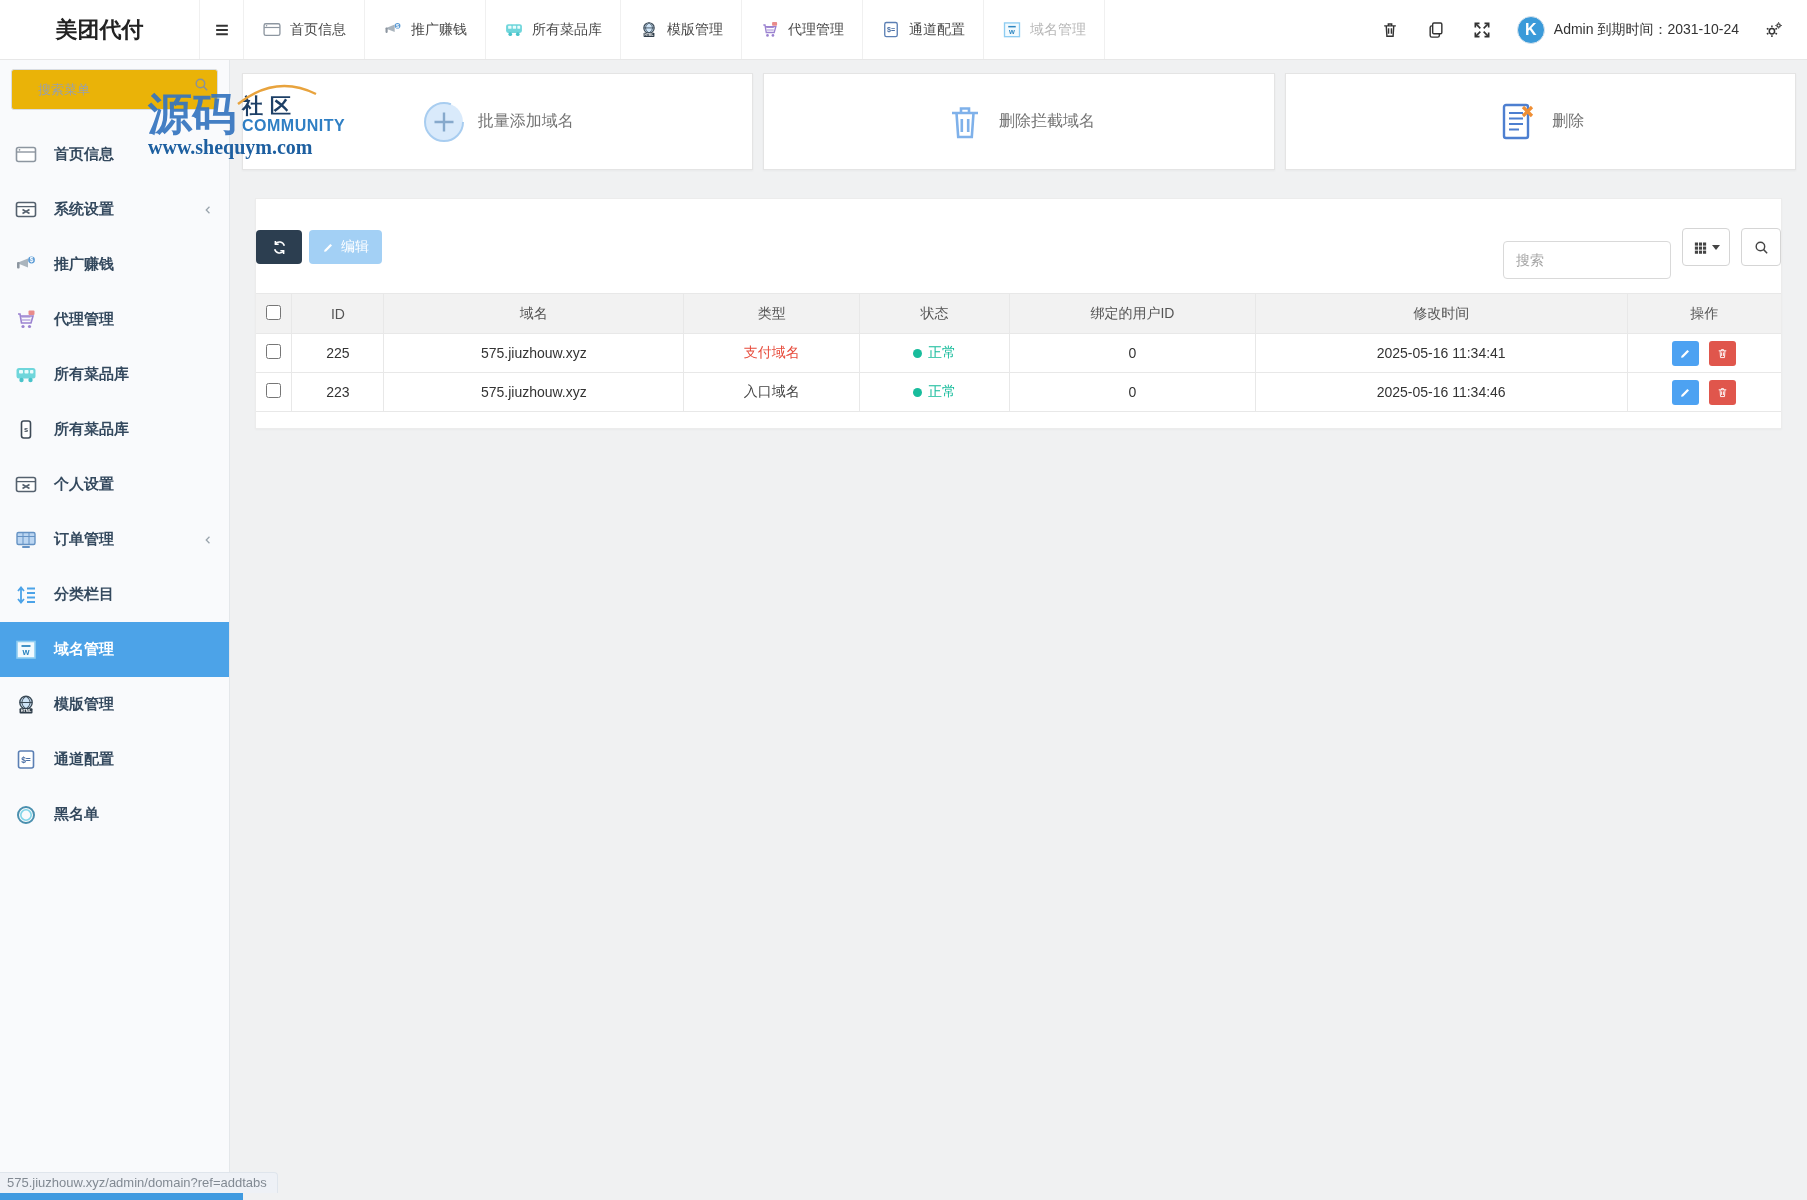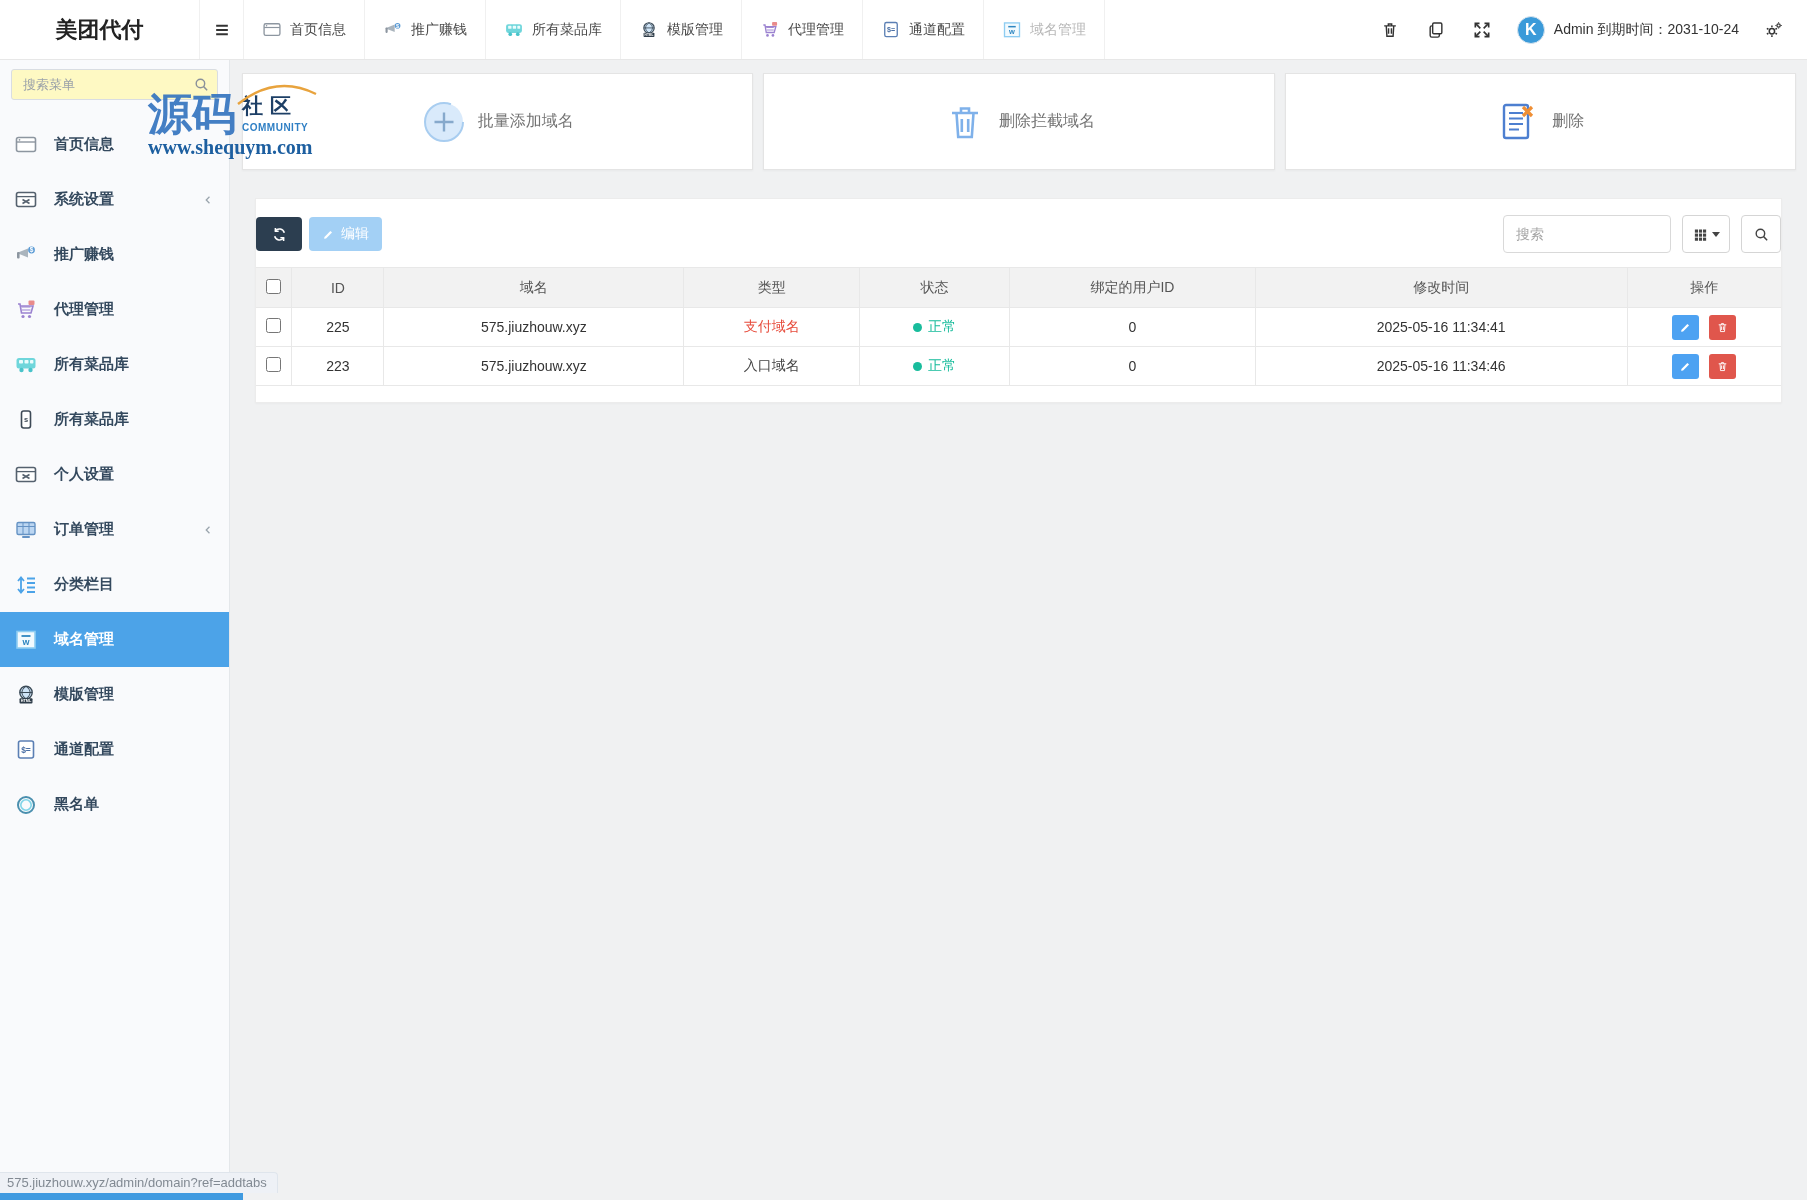--- a/index.html
+++ b/index.html
@@ -24,22 +24,22 @@
   .admin-chip { display:flex; align-items:center; gap:9px; cursor:pointer; }
   .avatar { width:28px; height:28px; border-radius:50%; background:#3a9ad9; color:#fff;
     display:flex; align-items:center; justify-content:center; font-weight:bold; font-size:16px;
     border:1px solid #d8e4ee; }
   .admin-text { font-size:14px; color:#333; }
 
   
   .sidebar { position:absolute; top:60px; left:0; bottom:0; width:230px; background:#f9fafc;
     border-right:1px solid #e4e7ea; z-index:10; }
   .sb-search { position:relative; margin:9px 11px 0 11px; }
-  .sb-search input { width:100%; height:31px; border:1px solid #d9dde2; border-radius:3px;
-    background:#fef9c3; padding:0 30px 0 11px; font-size:13px; color:#333; outline:none; }
+  .sb-search input { width:100%; height:41px; border:1px solid #d9dde2; border-radius:3px;
+    background:#eab308; padding:0 30px 0 26px; font-size:13px; color:#333; outline:none; }
   .sb-search input::placeholder { color:#9aa1a9; }
   .sb-search .mag { position:absolute; right:8px; top:7px; width:17px; height:17px; color:#8a919a; }
   .menu { margin-top:17px; }
   .menu-item { height:55px; display:flex; align-items:center; padding:0 14px 0 13px;
     cursor:pointer; color:#34495e; font-size:15px; font-weight:bold; }
   .menu-item .micon { width:26px; height:24px; margin-right:15px; flex:0 0 auto; }
   .menu-item .chev { margin-left:auto; width:14px; height:14px; color:#9aa4ad; }
   .menu-item.active { background:#4ca3e8; color:#fff; }
 
   
@@ -56,21 +56,21 @@
   .toolbar { display:flex; align-items:center; padding:0 0 14px 0; }
   .btn-refresh { width:46px; height:34px; background:#2c3e50; border:none; border-radius:4px;
     color:#fff; cursor:pointer; display:flex; align-items:center; justify-content:center; }
   .btn-refresh svg { width:17px; height:17px; }
   .btn-edit { height:34px; margin-left:7px; padding:0 13px; background:#a3d0f5; border:none;
     border-radius:4px; color:#fff; font-size:14px; display:flex; align-items:center; gap:6px;
     cursor:not-allowed; }
   .btn-edit svg { width:13px; height:13px; }
   .toolbar-right { margin-left:auto; display:flex; align-items:center; gap:11px; }
   .search-input { width:168px; height:38px; border:1px solid #d9d9d9; border-radius:4px;
-    padding:0 12px; font-size:14px; color:#333; outline:none; }
+    padding:0 12px; font-size:14px; color:#333; outline:none;margin-top:26px; }
   .search-input::placeholder { color:#a5a5a5; }
   .btn-cols, .btn-search { height:38px; background:#fff; border:1px solid #d5d5d5; border-radius:4px;
     cursor:pointer; display:flex; align-items:center; justify-content:center; color:#444; }
   .btn-cols { width:48px; gap:4px; }
   .btn-search { width:40px; }
   .caret { width:0; height:0; border-left:4px solid transparent; border-right:4px solid transparent;
     border-top:5px solid #444; }
 
   table.tbl { width:100%; border-collapse:collapse; font-size:14px; color:#333; }
   .tbl th, .tbl td { border:1px solid #e8e8e8; text-align:center; vertical-align:middle; }
@@ -87,21 +87,21 @@
   .act-edit { background:#4da2f2; }
   .act-del { background:#e0564c; }
   .act-btn svg { width:13px; height:13px; }
 
   
   .watermark { position:absolute; left:148px; top:92px; z-index:50; pointer-events:none; }
   .wm-row { display:flex; align-items:flex-start; gap:6px; }
   .wm-big { font-size:44px; font-weight:bold; color:#3575c0; line-height:1; opacity:.92; }
   .wm-col { padding-top:2px; position:relative; }
   .wm-small { font-size:21px; font-weight:bold; color:#1d3f66; letter-spacing:7px; line-height:1.1; }
-  .wm-sub { font-size:10px; font-weight:bold; color:#2f7fc4; letter-spacing:.5px; }
+  .wm-sub { font-size:16px; font-weight:bold; color:#2f7fc4; letter-spacing:.5px; }
   .wm-url { font-family:"Liberation Serif","DejaVu Serif",serif; font-size:20px; font-weight:bold;
     color:#1d5fa0; }
   .wm-swoosh { position:absolute; left:-6px; top:-12px; width:86px; height:26px; }
 
   .status-tip { position:absolute; left:0; bottom:7px; z-index:60; background:#eef1f6;
     border:1px solid #dfe5ec; border-left:none; border-bottom:none; border-radius:0 4px 0 0;
     padding:2px 10px 3px 7px; font-size:13px; color:#828a93;margin-top:16px; }
   .hscroll-thumb { position:absolute; left:0; bottom:0; width:243px; height:7px; background:#3f9ae0;
     z-index:61; cursor:pointer; }
 </style>

